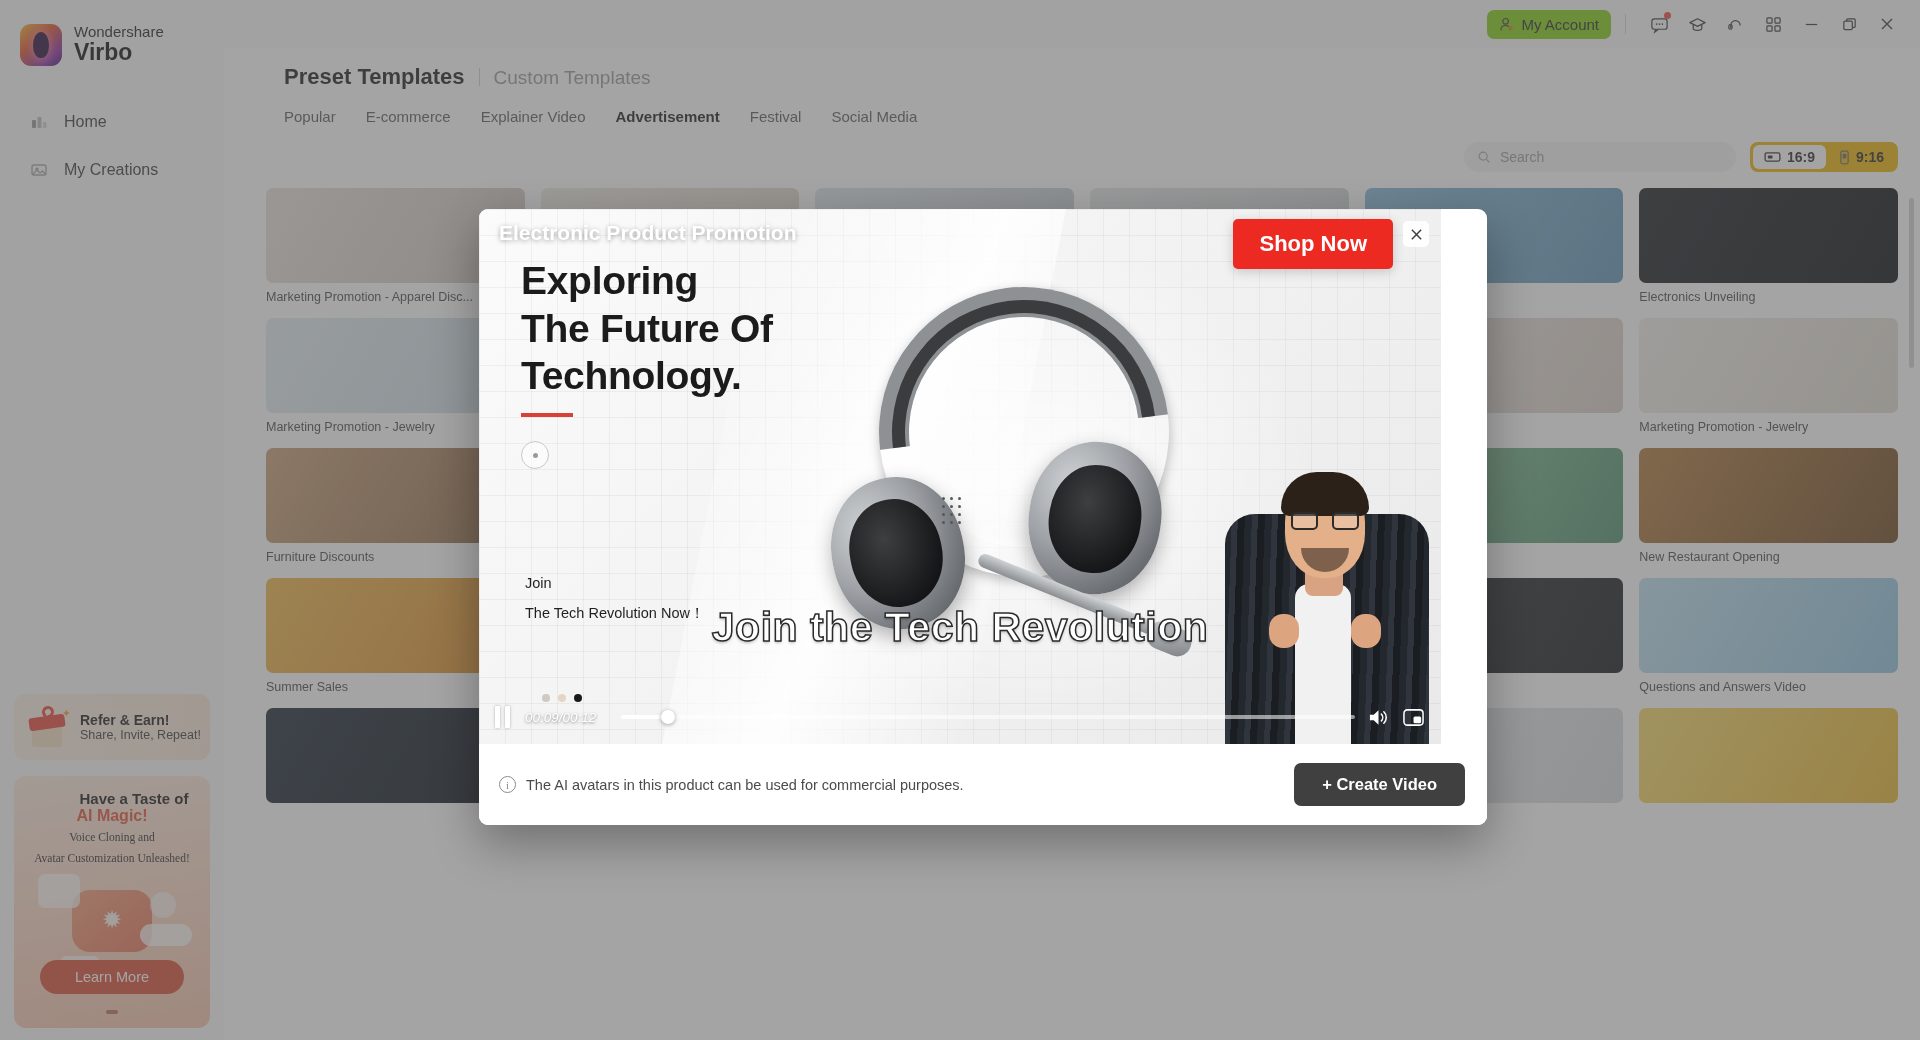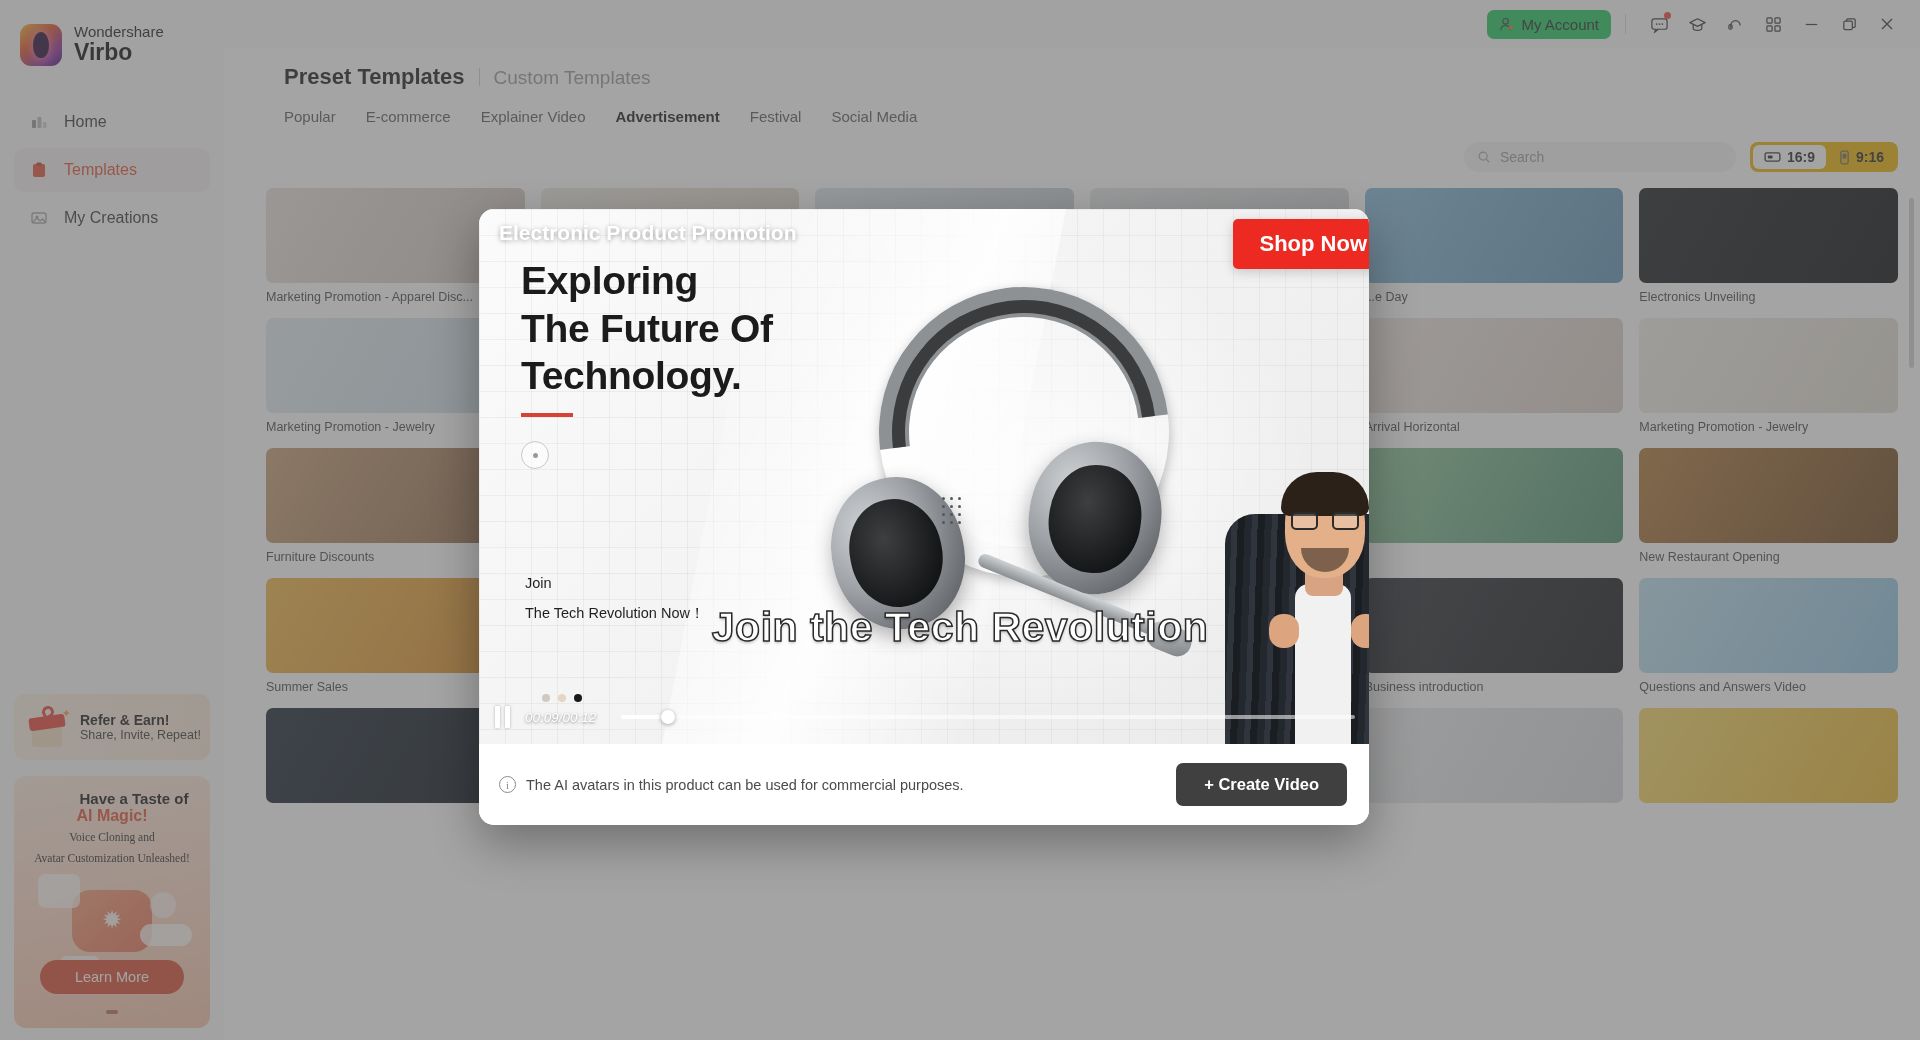--- a/index.html
+++ b/index.html
@@ -14,21 +14,21 @@
   #app-root { position: absolute; inset: 0; background: #fbfbfb; }
 
   
   .titlebar {
     position: absolute; top: 0; left: 0; right: 0; height: 48px;
     display: flex; align-items: center; justify-content: flex-end;
     padding-right: 14px; gap: 0px; background: #fbfbfb;
   }
   .acct-pill {
     display: flex; align-items: center; gap: 7px;
-    padding: 6px 12px; border-radius: 7px; background: #22c55e;
+    padding: 6px 12px; border-radius: 7px; background: #84cc16;
     font-size: 15px; color: #2b2b2b; cursor: pointer; text-align: center;
   }
   .tb-divider { width: 1px; height: 20px; background: #d8d8d8; margin: 0 14px; }
   .tb-icon {
     width: 38px; height: 34px; display: flex; align-items: center;
     justify-content: center; cursor: pointer; position: relative; color: #3a3a3a;
   }
   .tb-dot {
     position: absolute; top: 5px; right: 7px; width: 7px; height: 7px;
     border-radius: 50%; background: #f04a3a;
@@ -146,22 +146,22 @@
   .thumb { width:100%; height:95px; border-radius:7px; overflow:hidden; position:relative; background:#e6e6e6; }
   .tlabel { margin-top:7px; font-size:12.5px; color:#4a4a4a; white-space:nowrap; overflow:hidden; text-overflow:ellipsis; }
 
   
   .vscroll { position:absolute; right:6px; top:150px; width:5px; height:170px; border-radius:3px; background:#d2d2d2; cursor:pointer;}
 
   
   .dim { position:absolute; inset:0; background:rgba(90,90,90,.55); }
 
   .modal {
-    position:absolute; left:479px; top:209px; width:890px; height:616px;
-    background:#fff; border-radius:15px; overflow:hidden;
+    position:absolute; left:479px; top:209px; width:1008px; height:616px;
+    background:#fff; border-radius:9px; overflow:hidden;
     box-shadow:0 18px 48px rgba(0,0,0,.32);
     display:flex; flex-direction:column;
   }
   .player { position:relative; width:962px; height:535px; overflow:hidden;
             background:linear-gradient(135deg,#fbfbfb 0%,#f1f1f1 55%,#e9e9e9 100%); }
   .grid-lines {
     position:absolute; inset:0;
     background-image:
       linear-gradient(to right, rgba(0,0,0,.045) 1px, transparent 1px),
       linear-gradient(to bottom, rgba(0,0,0,.045) 1px, transparent 1px);
@@ -401,29 +401,20 @@
     <div class="nav">
       <div class="nav-item">
         <span class="nav-ico">
           <svg width="20" height="20" viewBox="0 0 20 20">
               <rect x="3" y="8" width="4" height="8" rx="1" fill="#9a9a9a"></rect>
               <rect x="8.5" y="5" width="4" height="11" rx="1" fill="#bdbdbd"></rect>
               <rect x="14" y="10" width="3.5" height="6" rx="1" fill="#d2d2d2"></rect>
             </svg>
         </span>
         <span>Home</span>
-      </div>
-      <div class="nav-item active">
-        <span class="nav-ico">
-          <svg width="20" height="20" viewBox="0 0 20 20">
-              <rect x="4" y="4" width="12" height="13" rx="2" fill="#e2543a"></rect>
-              <rect x="7.5" y="2.4" width="5" height="3" rx="1" fill="#c7412b"></rect>
-            </svg>
-        </span>
-        <span>Templates</span>
       </div>
       <div class="nav-item">
         <span class="nav-ico">
           <svg width="20" height="20" viewBox="0 0 20 20">
               <rect x="3" y="5" width="14" height="10" rx="2" fill="none" stroke="#a5a5a5" stroke-width="1.4"></rect>
               <circle cx="8" cy="9" r="1.6" fill="#a5a5a5"></circle>
               <path d="M4 14l4-4 3 3 2.5-2 2.5 3" fill="none" stroke="#a5a5a5" stroke-width="1.3"></path>
             </svg>
         </span>
         <span>My Creations</span>

